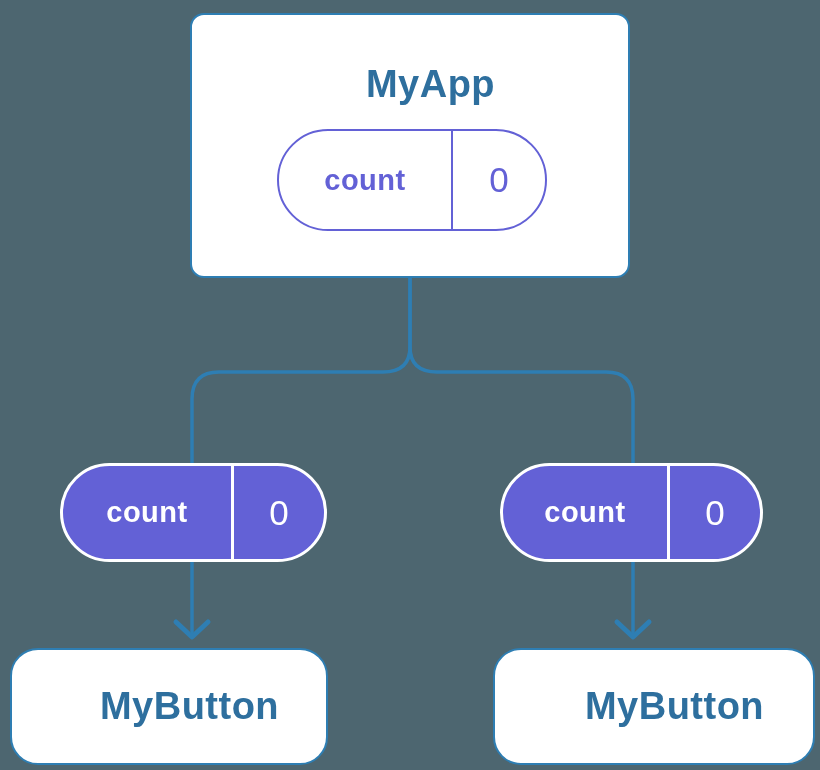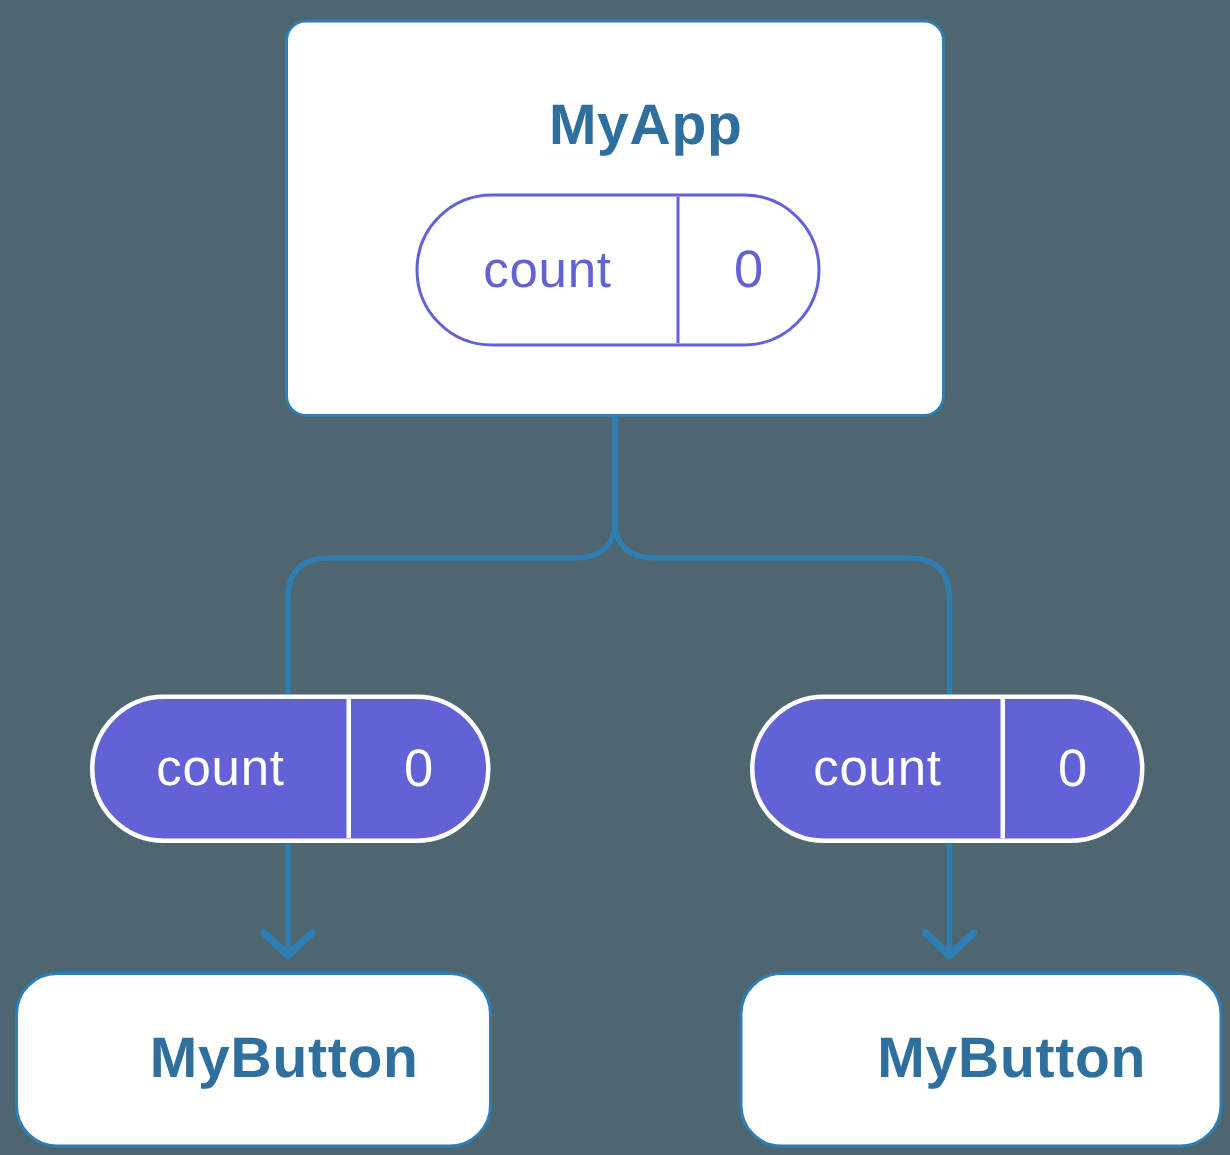--- a/index.html
+++ b/index.html
@@ -85,22 +85,23 @@
     display: flex;
     align-items: center;
     justify-content: center;
   }
   .pill .seg-value {
     display: flex;
     align-items: center;
     justify-content: center;
   }
   .pill-text {
-    font-size: 34px;
+    font-size: 29px;
     letter-spacing: 0.5px;
+    font-weight: bold;
   }
   .pill-num {
     font-size: 35px;
   }
   .pill.outline {
     left: 85px;
     top: 114px;
     width: 270px;
     height: 102px;
     border: 2px solid var(--purple);

